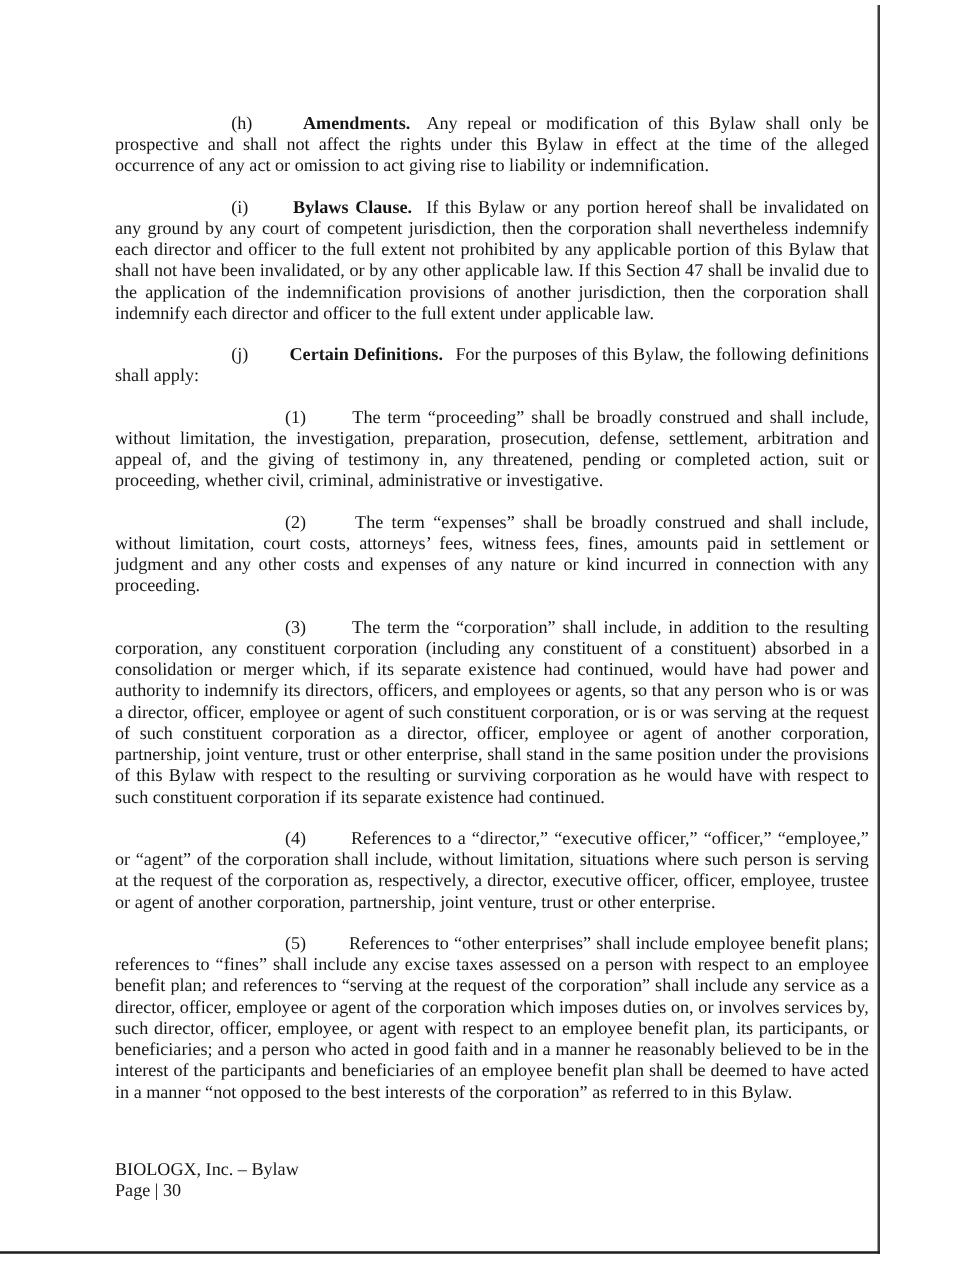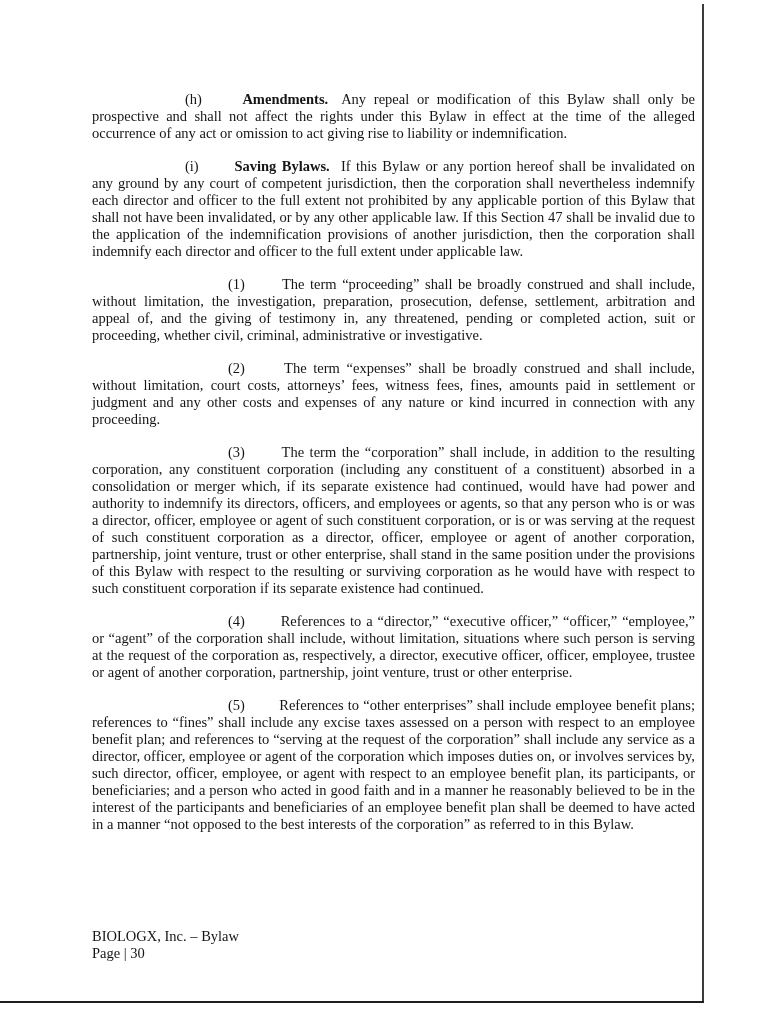--- a/index.html
+++ b/index.html
@@ -66,24 +66,30 @@
     <p class="para indent-1">
       <span>(h)</span>
       <span class="tab t2"></span>
       <span class="heading">Amendments.</span>
       <span>Any repeal or modification of this Bylaw shall only be prospective and shall not affect the rights under this Bylaw in effect at the time of the alleged occurrence of any act or omission to act giving rise to liability or indemnification.</span>
     </p>
 
     <p class="para indent-1">
       <span>(i)</span>
       <span class="tab t2"></span>
-      <span class="heading">Saving Bylaws.</span>
+      <span class="heading">Bylaws Clause.</span>
       <span>If this Bylaw or any portion hereof shall be invalidated on any ground by any court of competent jurisdiction, then the corporation shall nevertheless indemnify each director and officer to the full extent not prohibited by any applicable portion of this Bylaw that shall not have been invalidated, or by any other applicable law. If this Section 47 shall be invalid due to the application of the indemnification provisions of another jurisdiction, then the corporation shall indemnify each director and officer to the full extent under applicable law.</span>
     </p>
 
+    <p class="para indent-1">
+      <span>(j)</span>
+      <span class="tab t2"></span>
+      <span class="heading">Certain Definitions.</span>
+      <span>For the purposes of this Bylaw, the following definitions shall apply:</span>
+    </p>
 
     <p class="para indent-2">
       <span>(1)</span>
       <span class="tab t4"></span>
       <span>The term “proceeding” shall be broadly construed and shall include, without limitation, the investigation, preparation, prosecution, defense, settlement, arbitration and appeal of, and the giving of testimony in, any threatened, pending or completed action, suit or proceeding, whether civil, criminal, administrative or investigative.</span>
     </p>
 
     <p class="para indent-2">
       <span>(2)</span>
       <span class="tab t4"></span>

